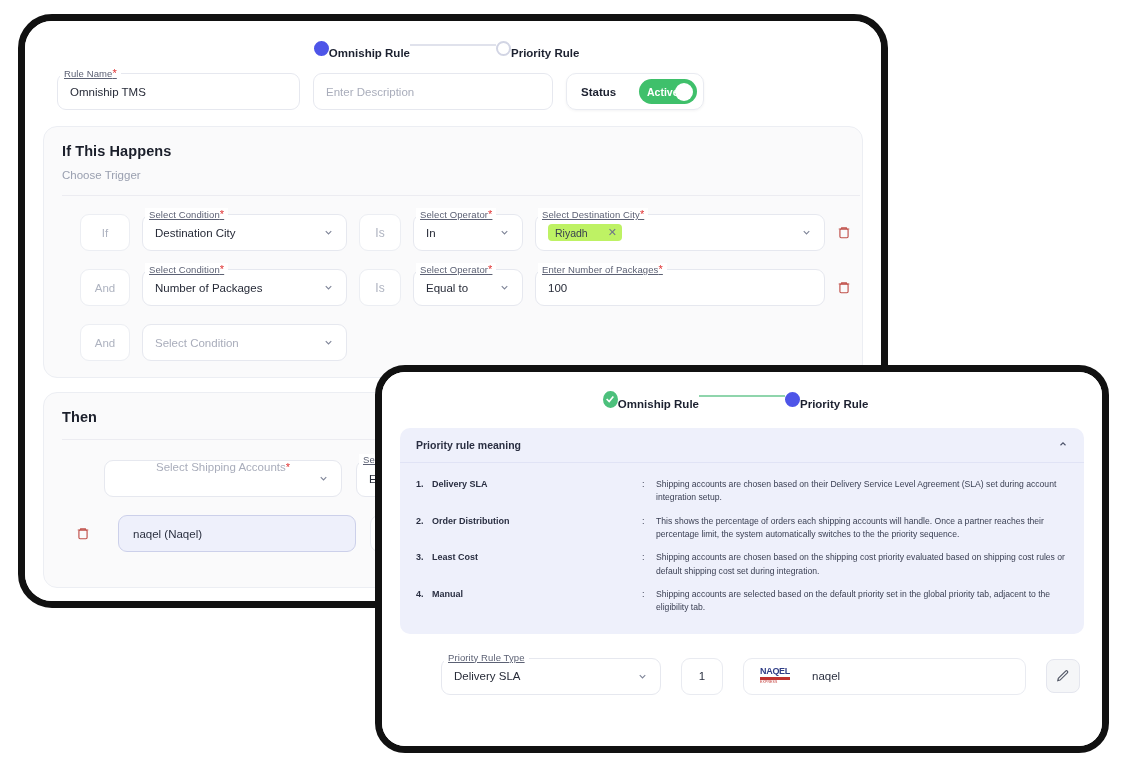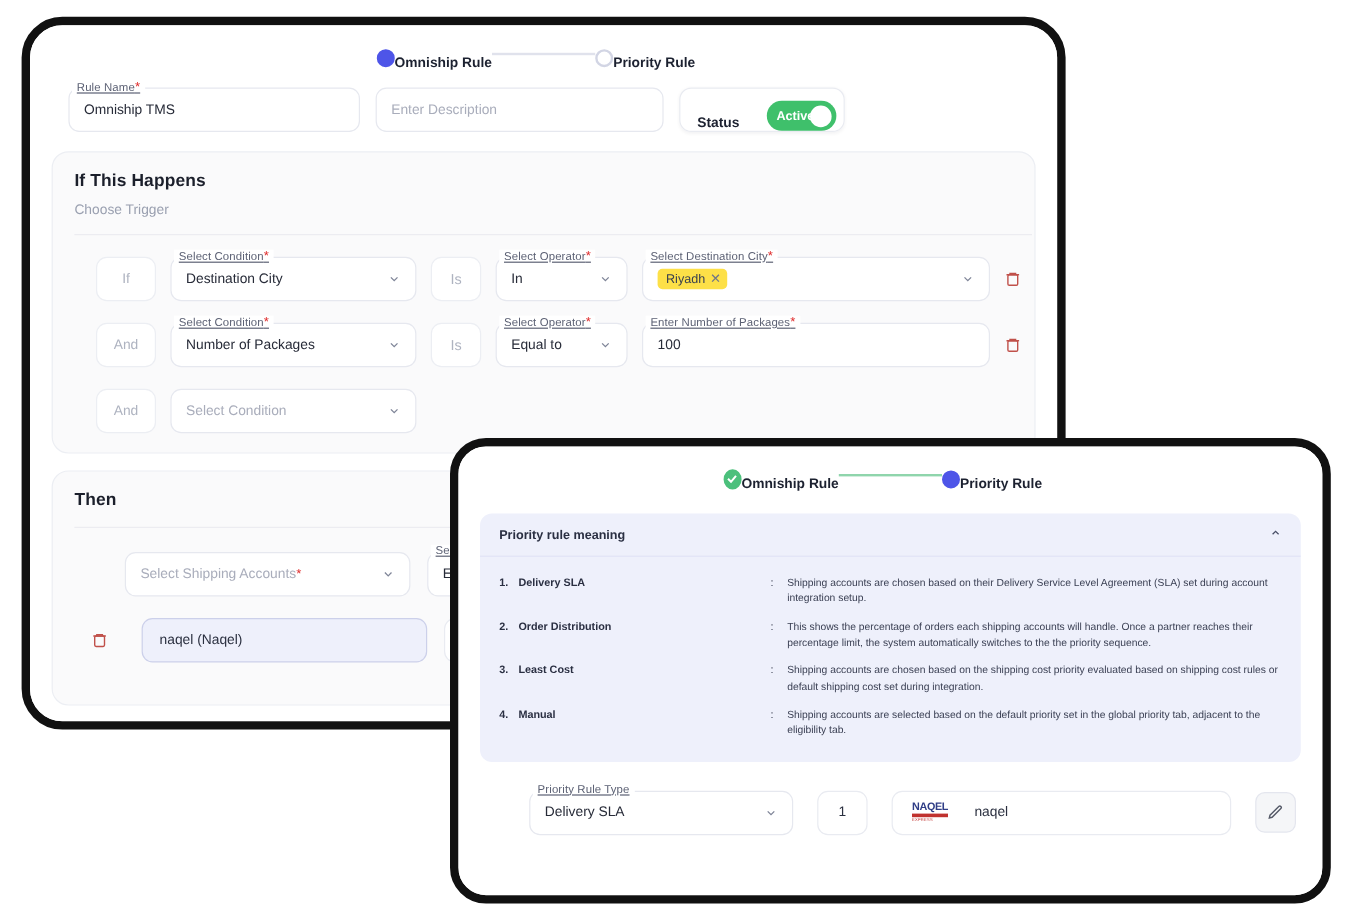--- a/index.html
+++ b/index.html
@@ -65,21 +65,21 @@
   .chev svg { width:11px; height:11px; }
 
   
   .topfields {
     display:flex; gap: 13px; padding: 14px 30px 0 32px; align-items:center;
   }
   .f-rulename { width: 243px; }
   .f-desc { width: 240px; }
   .f-status {
     width: 138px; height: 37px; border:1px solid #e9ebf1; border-radius: 10px;
-    display:flex; align-items:flex-end; justify-content:space-between; padding: 0 6px 0 14px;
+    display:flex; align-items:center; justify-content:space-between; padding: 0 6px 0 14px;
     box-shadow: 0 1px 3px rgba(20,20,40,.05);
   }
   .status-lbl { font-size: 11.5px; font-weight:700; color:#1c2130; }
   .toggle {
     width: 58px; height: 25px; border-radius: 13px; background:#3fc06b;
     display:flex; align-items:center; justify-content:flex-start; padding: 0 5px;
     position:relative;
   }
   .toggle .tlabel { font-size: 10.5px; color:#fff; font-weight:700; margin-left:3px; }
   .toggle .knob {
@@ -106,33 +106,33 @@
     width: 42px; height: 37px; border:1px solid #eceef3; border-radius: 9px; background:#fff;
     display:flex; align-items:center; justify-content:center;
     font-size: 12px; color:#aeb3c0;
   }
   .f-cond { width: 205px; }
   .f-op { width: 110px; }
   .f-val { width: 290px; }
   .trash { color:#c0504a; display:flex; align-items:center; cursor:pointer; }
   .trash svg { width: 14px; height: 15px; }
   .chip {
-    background:#fde047; border-radius: 4px; padding: 2px 5px 2px 7px;
-    font-size: 10.5px; color:#39404f; display:inline-flex; align-items:center; gap:4px;
+    background:#bef264; border-radius: 4px; padding: 2px 5px 2px 7px;
+    font-size: 10.5px; color:#39404f; display:inline-flex; align-items:center; gap:20px;
   }
   .chip .x { color:#6f7588; font-size: 11px; cursor:pointer; }
 
   .then-panel {
     margin: 14px 18px 0 18px;
     background:#fafafb; border:1px solid #eceef3; border-radius: 14px;
     padding: 16px 18px 20px 18px;
     height: 196px;
   }
   .then-row { display:flex; align-items:center; gap: 14px; margin-top: 20px; padding-left: 42px;}
-  .f-ship { width: 238px; }
+  .f-ship { width: 238px; flex-direction: column; }
   .f-country { width: 150px; }
   .sel-row2 { display:flex; align-items:center; gap: 14px; margin-top: 18px; padding-left: 0px;}
   .naqel-field {
     width: 238px; height: 37px; border:1px solid #ccd0ea; border-radius: 9px;
     background:#eef0fb; display:flex; align-items:center; padding: 0 14px;
     font-size: 11.5px; color:#2b3040;
   }
   .blank-field {
     width: 150px; height: 37px; border:1px solid #e9ebf1; border-radius: 9px; background:#fff;
   }

